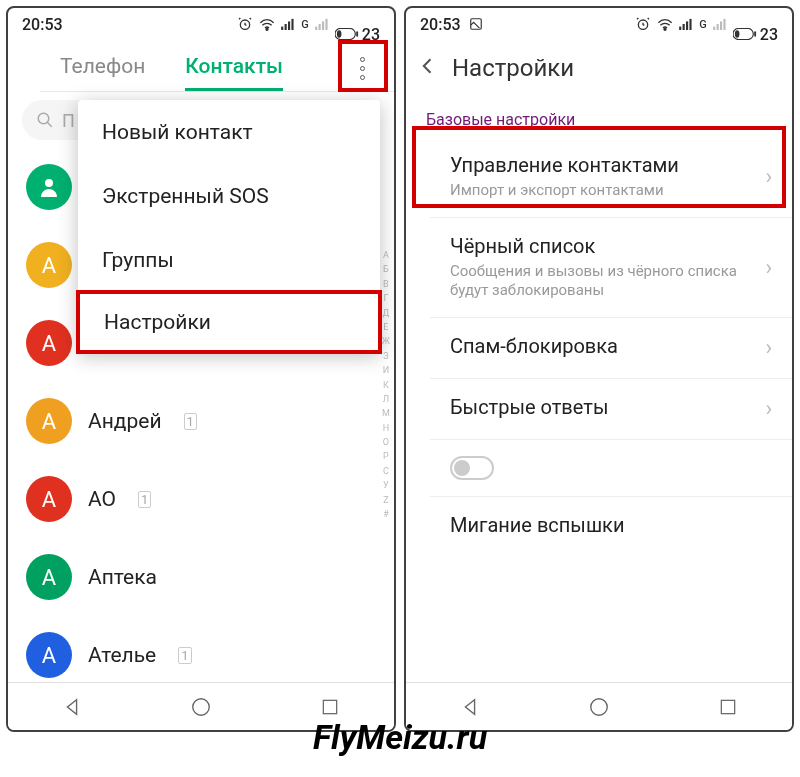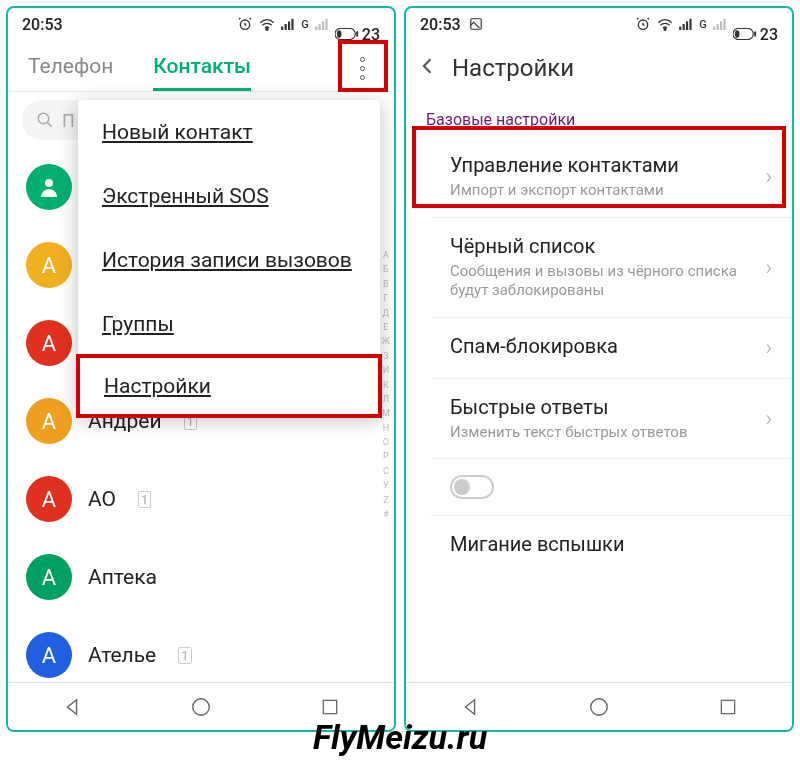--- a/index.html
+++ b/index.html
@@ -15,21 +15,21 @@
       position: relative;
     }
     .container {
       display: flex;
       gap: 8px;
       padding: 6px;
     }
     .phone {
       width: 390px;
       height: 726px;
-      border: 2px solid #14b8a6;
+      border: 2px solid #404040;
       border-radius: 8px;
       background: #fff;
       position: relative;
       overflow: hidden;
     }
     .statusbar {
       height: 32px;
       display: flex;
       align-items: center;
       padding: 0 14px;
@@ -52,20 +52,21 @@
       display: inline-flex;
       align-items: center;
       gap: 3px;
       margin-top: 20px;
     }
     .tabs {
       display: flex;
       height: 52px;
       border-bottom: 1px solid #e8e8e8;
       position: relative;
+      margin-left: 32px;
     }
     .tab {
       flex: none;
       padding: 0 20px;
       display: flex;
       align-items: center;
       font-size: 21px;
       color: #888;
       position: relative;
     }
@@ -167,21 +168,20 @@
       border-radius: 4px;
       z-index: 10;
     }
     .menu-item {
       height: 64px;
       display: flex;
       align-items: center;
       padding: 0 24px;
       font-size: 21px;
       color: #222;
-      text-decoration: underline;
     }
     .menu-item.highlighted {
       border: 4px solid #d40000;
       margin: -2px;
     }
     .settings-body {
       position: relative;
     }
     .titlebar {
       height: 56px;
@@ -403,21 +403,20 @@
       <div class="contact-row">
         <div class="avatar blue">А</div>
         <span class="contact-name">Ателье</span>
         <span class="sim-icon">1</span>
       </div>
     </div>
 
     <div class="menu-popup">
       <div class="menu-item">Новый контакт</div>
       <div class="menu-item">Экстренный SOS</div>
-      <div class="menu-item">История записи вызовов</div>
       <div class="menu-item">Группы</div>
       <div class="menu-item highlighted">Настройки</div>
     </div>
 
     <div class="navbar">
       <div class="nav-btn">
         <svg width="22" height="22" viewBox="0 0 24 24" fill="none" stroke="#666" stroke-width="1.5">
             <path d="M17 4L7 12l10 8z" fill="none"></path>
           </svg>
       </div>
@@ -517,21 +516,20 @@
       <div class="setting-row bordered">
         <div class="setting-content">
           <div class="setting-title">Спам-блокировка</div>
         </div>
         <span class="chevron">›</span>
       </div>
 
       <div class="setting-row bordered">
         <div class="setting-content">
           <div class="setting-title">Быстрые ответы</div>
-          <div class="setting-sub">Изменить текст быстрых ответов</div>
         </div>
         <span class="chevron">›</span>
       </div>
 
       <div class="setting-row bordered">
         <div class="toggle"></div>
       </div>
 
       <div class="setting-row">
         <div class="setting-content">

